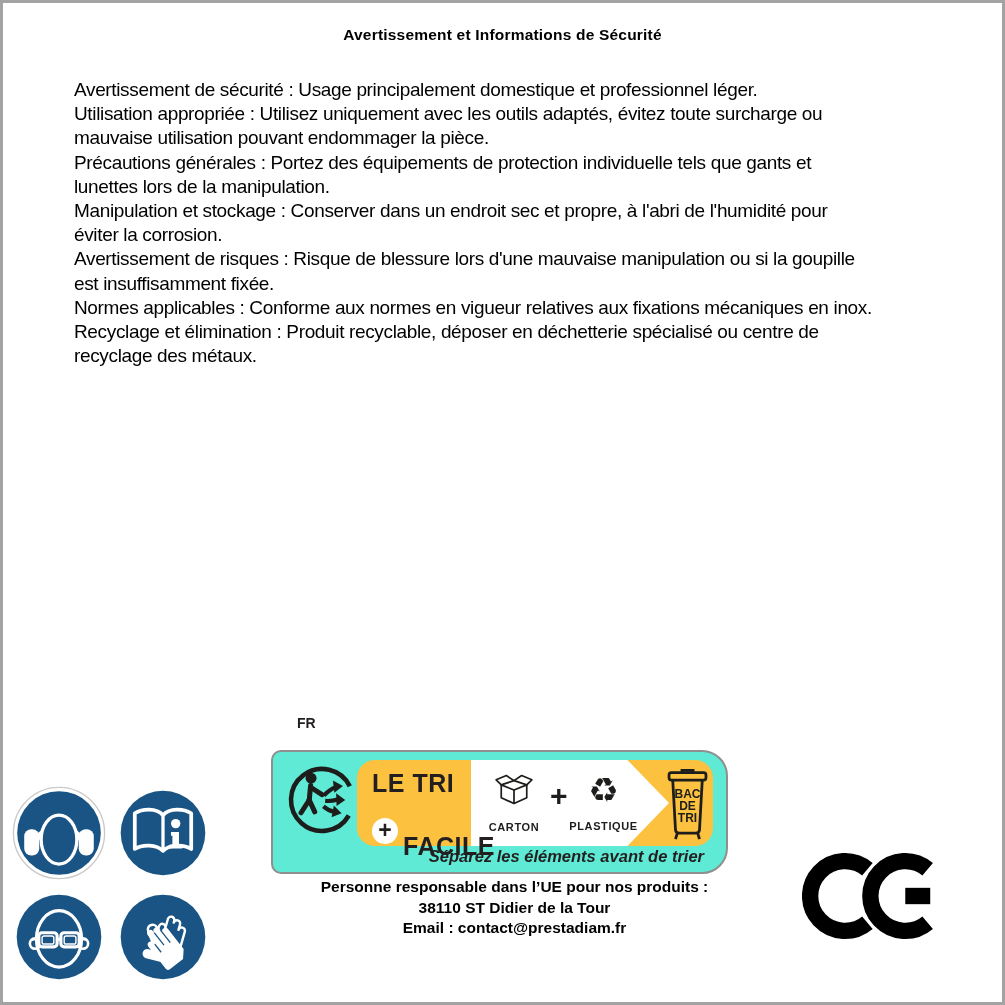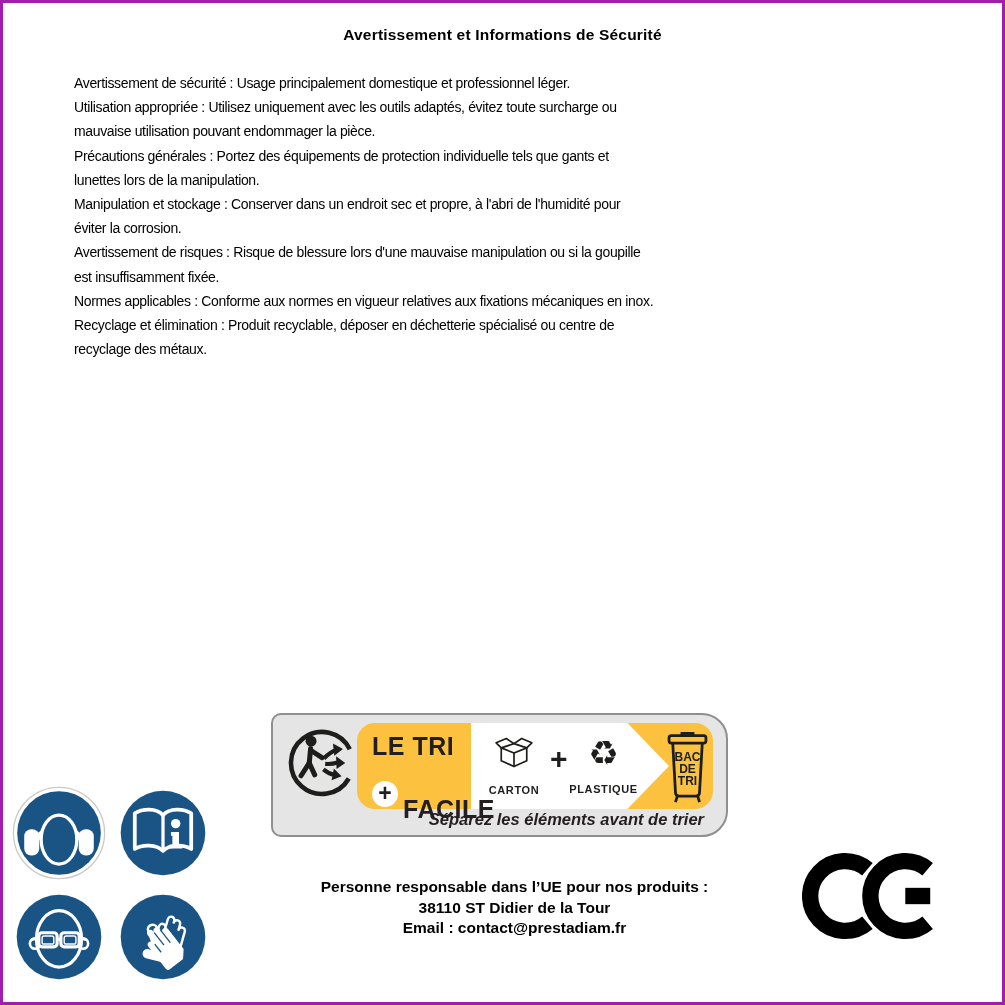--- a/index.html
+++ b/index.html
@@ -1,35 +1,35 @@
 <!DOCTYPE html>
 <html><head>
 <meta charset="utf-8">
 <style>
   html,body{margin:0;padding:0;background:#fff;}
   .page{
     position:relative;width:1005px;height:1005px;background:#fff;
-    border:3px solid #a21caf;box-sizing:border-box;overflow:hidden;
+    border:3px solid #a3a3a3;box-sizing:border-box;overflow:hidden;
     font-family:"Liberation Sans","DejaVu Sans",sans-serif;color:#000;
   }
   .abs{position:absolute;}
   
   .doc-title{top:23px;left:0;width:100%;text-align:center;font-size:15.5px;font-weight:bold;letter-spacing:.2px;}
   
   .body-text{
-    top:68px;left:71px;width:890px;font-size:14px;line-height:24.2px;
+    top:75px;left:71px;width:890px;font-size:19px;line-height:24.2px;
     letter-spacing:-0.35px;white-space:pre-line;
   }
   
   .picto-grid{left:9px;top:783px;display:grid;grid-template-columns:94px 94px;grid-auto-rows:94px;column-gap:10px;row-gap:10px;}
   .picto{width:94px;height:94px;}
   
   .fr-tag{left:266px;top:712px;font-size:14px;font-weight:bold;color:#231f20;padding-left:28px;}
   .infotri{
-    left:268px;top:710px;width:457px;height:124px;background:#e5e5e5;
+    left:268px;top:747px;width:457px;height:124px;background:#5eead4;
     border:2px solid #8f8f8f;border-radius:10px 26px 26px 10px;box-sizing:border-box;
   }
   .triman{left:8px;top:5px;width:82px;height:86px;}
   .band{left:84px;top:8px;width:356px;height:86px;background:#fcc13e;border-radius:18px;}
   .tri-words{left:15px;top:11px;z-index:3;color:#231f20;line-height:1;}
   .tri-line1{font-size:25px;font-weight:800;letter-spacing:.5px;}
   .tri-line2{display:flex;align-items:center;margin-top:6px;}
   .plus-circle{width:26px;height:26px;border-radius:50%;background:#fff;color:#231f20;
     display:flex;align-items:center;justify-content:center;font-size:23px;font-weight:800;margin-right:5px;line-height:1;}
   .tri-facile{font-size:25px;font-weight:800;letter-spacing:.5px;margin-top:32px;}

